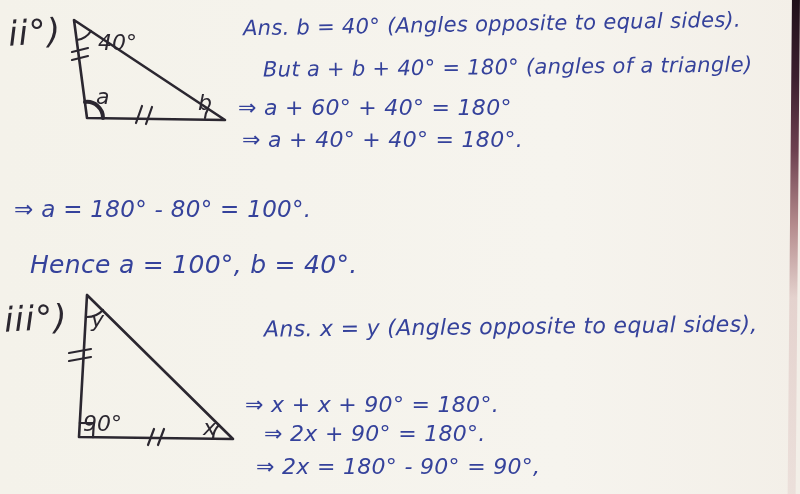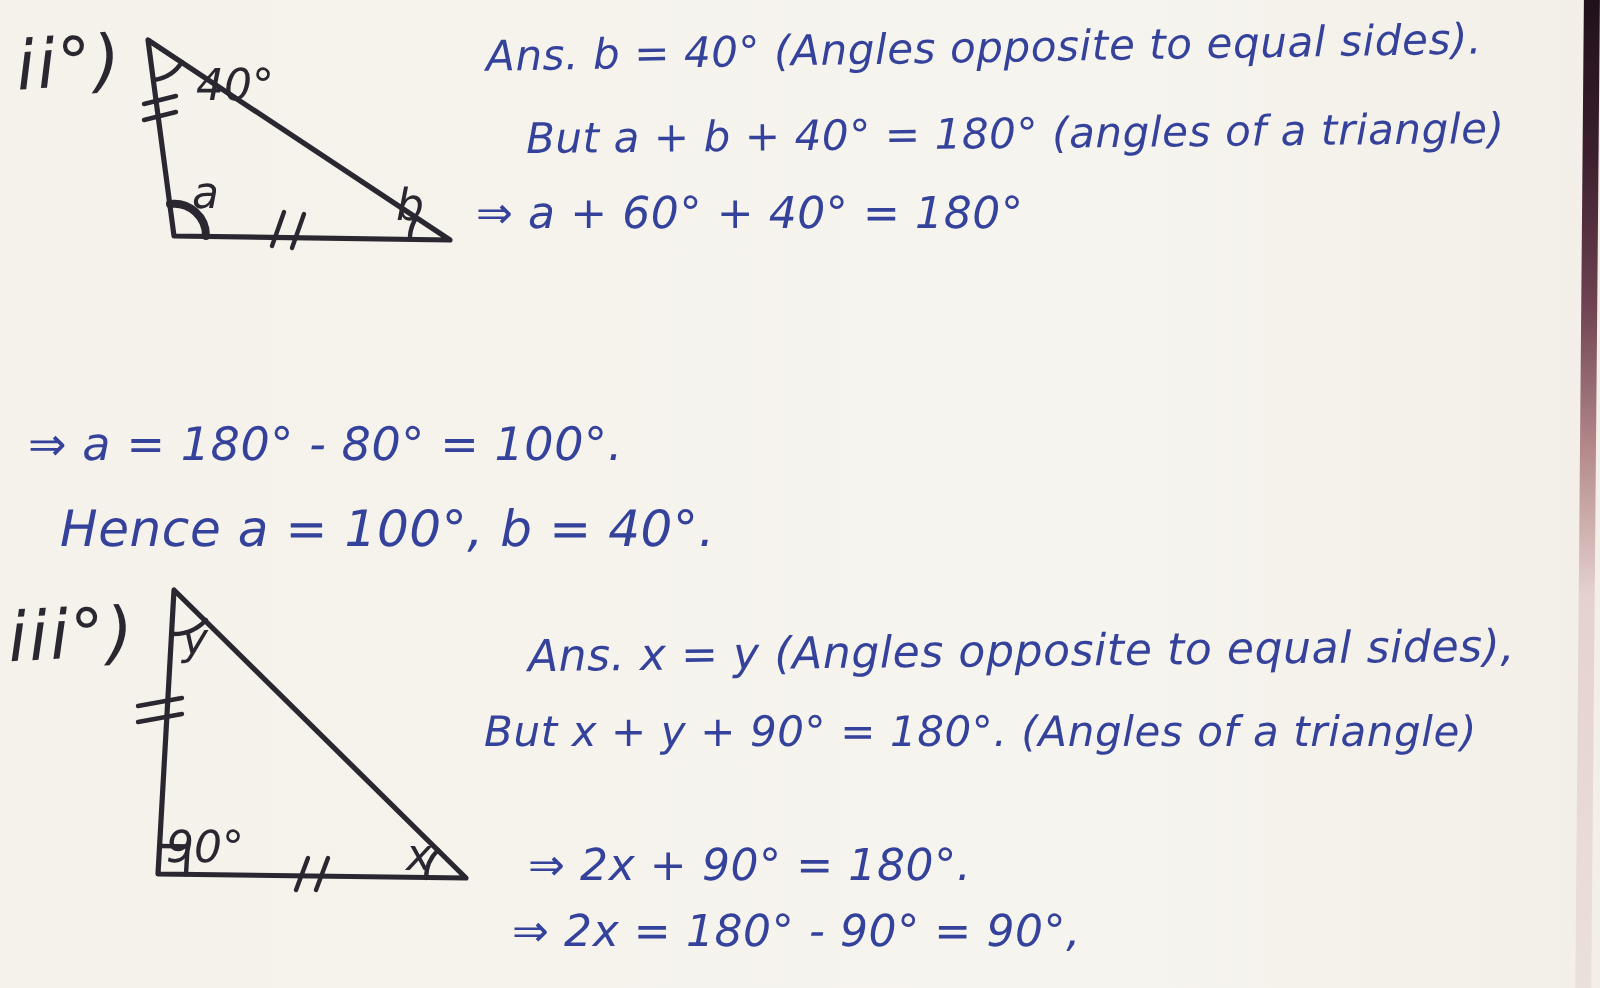--- a/index.html
+++ b/index.html
@@ -32,21 +32,21 @@
     letter-spacing:1px;
   }
   #label-ii{left:8px;top:12px;transform:rotate(-4deg);}
   #label-iii{left:4px;top:298px;transform:rotate(-3deg);}
 
   #ii-l0{left:243px;top:12px;font-size:21px;transform:rotate(-1deg);}
   #ii-l1{left:263px;top:55px;font-size:21px;transform:rotate(-0.6deg);}
   #ii-l2{left:238px;top:95px;}
   #ii-l3{left:242px;top:127px;}
   #ii-l4{left:12px;top:176px;font-size:23px;}
-  #ii-l5{left:14px;top:210px;font-size:23px;}
+  #ii-l5{left:14px;top:196px;font-size:23px;}
   #ii-l6{left:30px;top:250px;font-size:25px;}
 
   #iii-l0{left:264px;top:314px;transform:rotate(-0.6deg);}
   #iii-l1{left:242px;top:354px;font-size:21px;}
   #iii-l2{left:245px;top:392px;}
   #iii-l3{left:264px;top:421px;text-align:right;}
   #iii-l4{left:256px;top:454px;text-align:center;}
 
   svg{position:absolute;overflow:visible;}
   #tri-ii{left:52px;top:2px;}
@@ -95,20 +95,21 @@
 
     <path class="mark" d="M153,116 A20,20 0 0 1 156,107"></path>
     <text class="tlabel" x="46" y="48" font-size="23">40°</text>
     <text class="tlabel" x="44" y="102">a</text>
     <text class="tlabel" x="146" y="108">b</text>
   </svg>
 
   <div id="ii-l0" class="hw">Ans. b = 40° (Angles opposite to equal sides).</div>
   <div id="ii-l1" class="hw">But a + b + 40° = 180° (angles of a triangle)</div>
   <div id="ii-l2" class="hw">⇒ a + 60° + 40° = 180°</div>
+  <div id="ii-l3" class="hw">⇒ a + 40° + 40° = 180°.</div>
   <div id="ii-l5" class="hw">⇒ a = 180° - 80° = 100°.</div>
   <div id="ii-l6" class="hw">Hence a = 100°, b = 40°.</div>
 
   <div id="label-iii" class="label">iii°)</div>
 
   <svg id="tri-iii" width="210" height="210" viewBox="0 0 210 210">
     <polygon class="tri" points="32,12 24,154 178,156"></polygon>
 
     <path class="mark" d="M31,34 A22,22 0 0 0 48,27"></path>
 
@@ -118,17 +119,17 @@
 
     <path class="mark" stroke-width="3" d="M24.8,140 L38.8,140.2 L38,154.2"></path>
 
     <path class="mark" d="M158,156 A20,20 0 0 1 164,142"></path>
     <text class="tlabel" x="36" y="44">y</text>
     <text class="tlabel" x="28" y="148" font-size="23">90°</text>
     <text class="tlabel" x="148" y="152">x</text>
   </svg>
 
   <div id="iii-l0" class="hw">Ans. x = y (Angles opposite to equal sides),</div>
-  <div id="iii-l1" class="hw">But x + y + 90° = 180°. (Angles of a triangle)</div>
+  <div id="iii-l2" class="hw">⇒ x + x + 90° = 180°.</div>
   <div id="iii-l3" class="hw">⇒ 2x + 90° = 180°.</div>
   <div id="iii-l4" class="hw">⇒ 2x = 180° - 90° = 90°,</div>
 
 </div>
 
 </body></html>

